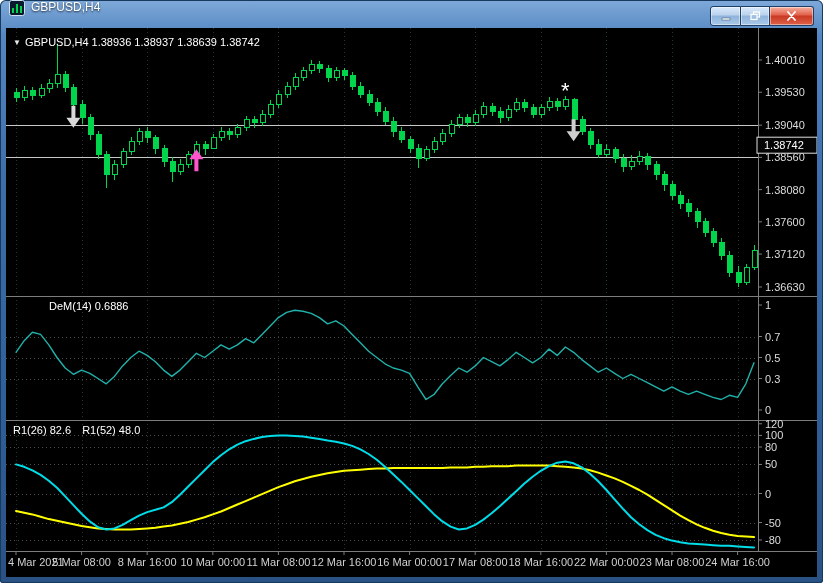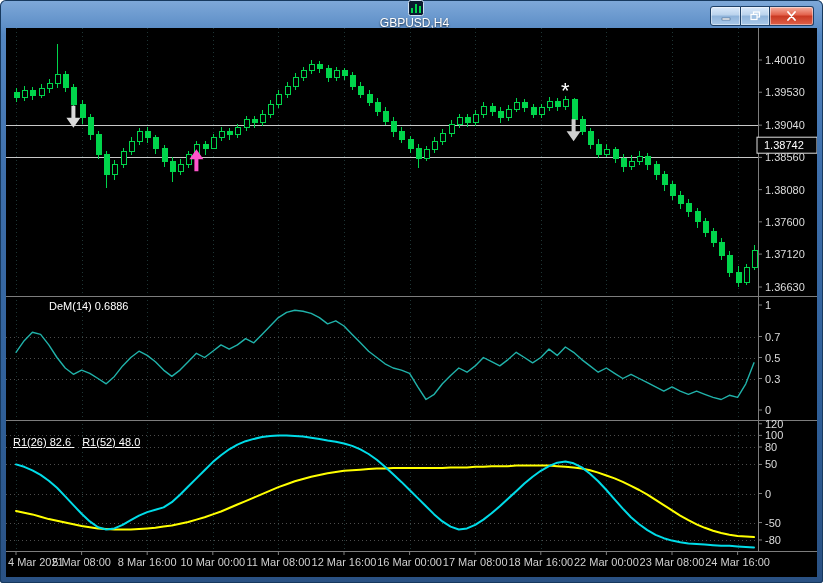--- a/index.html
+++ b/index.html
@@ -1,21 +1,21 @@
 <!DOCTYPE html>
 <html><head>
 <meta charset="utf-8">
 <style>
   html,body{margin:0;padding:0;width:823px;height:583px;overflow:hidden;background:#ffffff;
     font-family:"Liberation Sans",sans-serif;}
   .window{position:relative;width:823px;height:583px;
     background:linear-gradient(180deg,#7fa9d9 0%,#5487c2 6%,#3e6fab 30%,#2f5f98 70%,#2a5183 100%);
     border-radius:6px 6px 3px 3px;
     box-shadow:inset 0 0 0 1px #17395e, inset 0 1px 0 rgba(255,255,255,.35);}
-  .titlebar{position:absolute;left:0;top:0;right:0;height:32px;display:flex;align-items:center;flex-direction:column;}
+  .titlebar{position:absolute;left:0;top:0;right:0;height:32px;display:flex;}
   .title-icon{margin-left:9px;width:16px;height:16px;flex:0 0 auto;}
   .title-text{margin-left:6px;color:#ffffff;font-size:12px;
     text-shadow:0 1px 2px rgba(0,0,0,.75);white-space:nowrap;}
   .win-btns{position:absolute;top:6px;right:9px;display:flex;}
   .wb{height:18px;border:1px solid #1d3f66;display:flex;align-items:center;justify-content:center;
     box-shadow:inset 0 0 0 1px rgba(255,255,255,.45);}
   .wb-blue{background:linear-gradient(180deg,#dceafb 0%,#b9d2ec 45%,#8fb3da 50%,#a9c9e9 100%);}
   .wb-red{background:linear-gradient(180deg,#f6b1a1 0%,#e2604a 45%,#c93822 50%,#e06á4f 100%);
     background:linear-gradient(180deg,#f6b1a1 0%,#e2604a 45%,#c93822 50%,#de6149 100%);}
   .wb-min{width:29px;border-radius:3px 0 0 3px;}
@@ -365,22 +365,25 @@
           <text x="534.8" y="538" fill="#d0d0d0" text-anchor="middle" font-size="11">18 Mar 16:00</text>
           <line x1="600.4" y1="523" x2="600.4" y2="527" stroke="#7d7d7d"></line>
           <text x="600.4" y="538" fill="#d0d0d0" text-anchor="middle" font-size="11">22 Mar 00:00</text>
           <line x1="666" y1="523" x2="666" y2="527" stroke="#7d7d7d"></line>
           <text x="666" y="538" fill="#d0d0d0" text-anchor="middle" font-size="11">23 Mar 08:00</text>
           <line x1="731.5999999999999" y1="523" x2="731.5999999999999" y2="527" stroke="#7d7d7d"></line>
           <text x="731.5999999999999" y="538" fill="#d0d0d0" text-anchor="middle" font-size="11">24 Mar 16:00</text>
         </g>
       </svg>
 
+    <div class="ov" style="left:7px;top:8px;">
+      <span class="tri">▼</span><span>GBPUSD,H4  1.38936 1.38937 1.38639 1.38742</span>
+    </div>
 
     <div class="ov" style="left:7px;top:272px;padding-left:36px;">DeM(14) 0.6886</div>
 
-    <div class="ov" style="left:7px;top:408px;text-decoration:underline;">
+    <div class="ov" style="left:7px;top:396px;">
       <span>R1(26) 82.6</span>
       <span style="margin-left:8px;">R1(52) 48.0</span>
     </div>
   </div>
 
 </div>
 
 </body></html>

